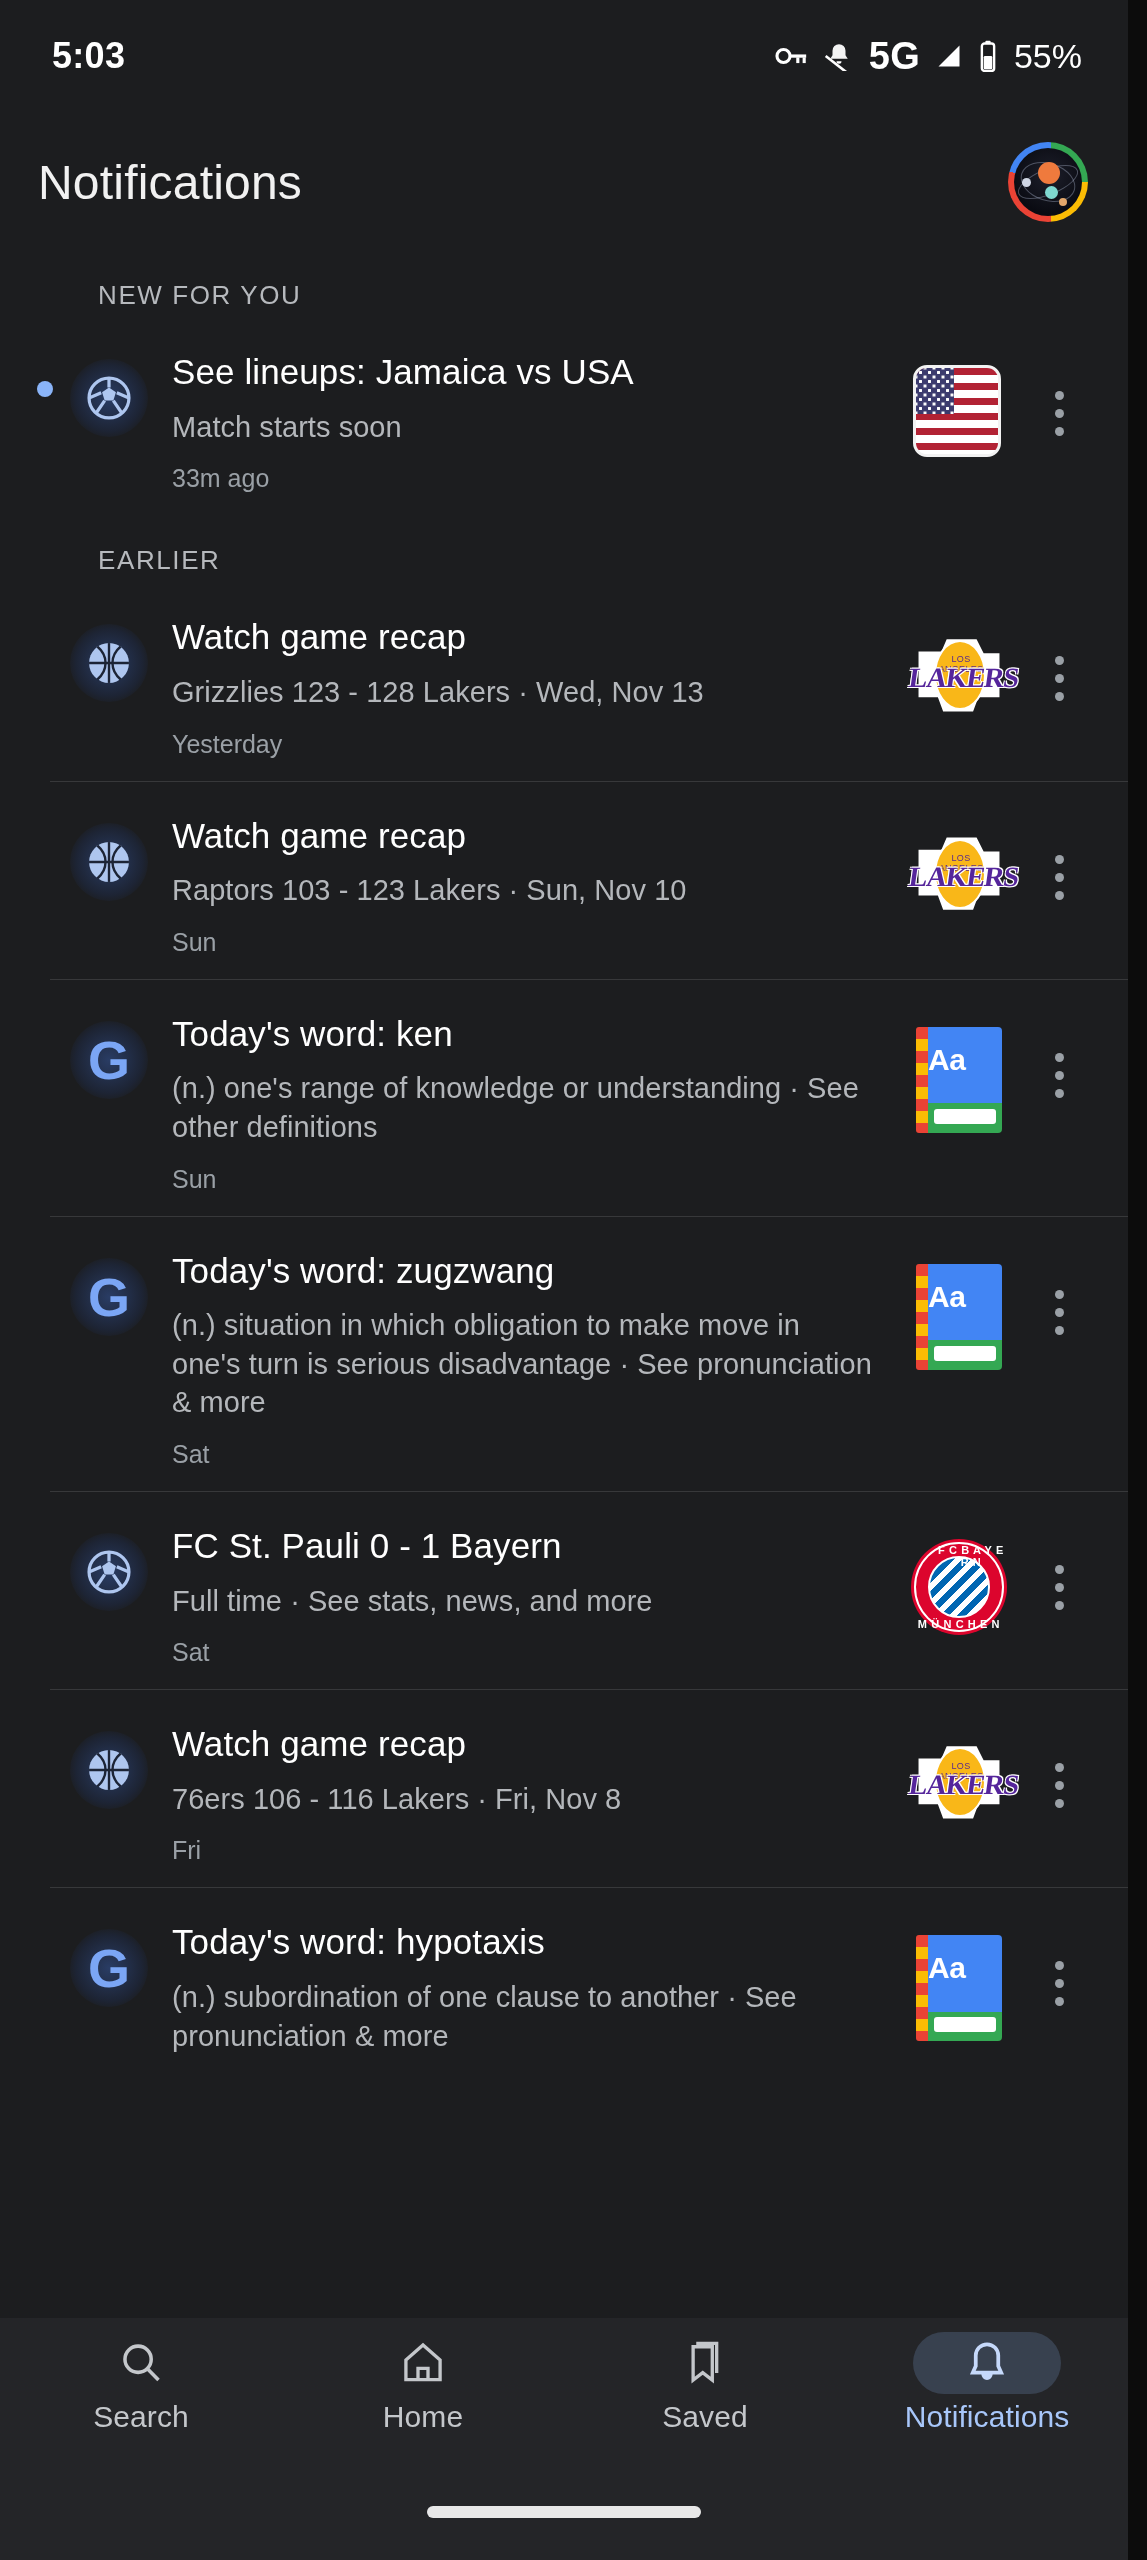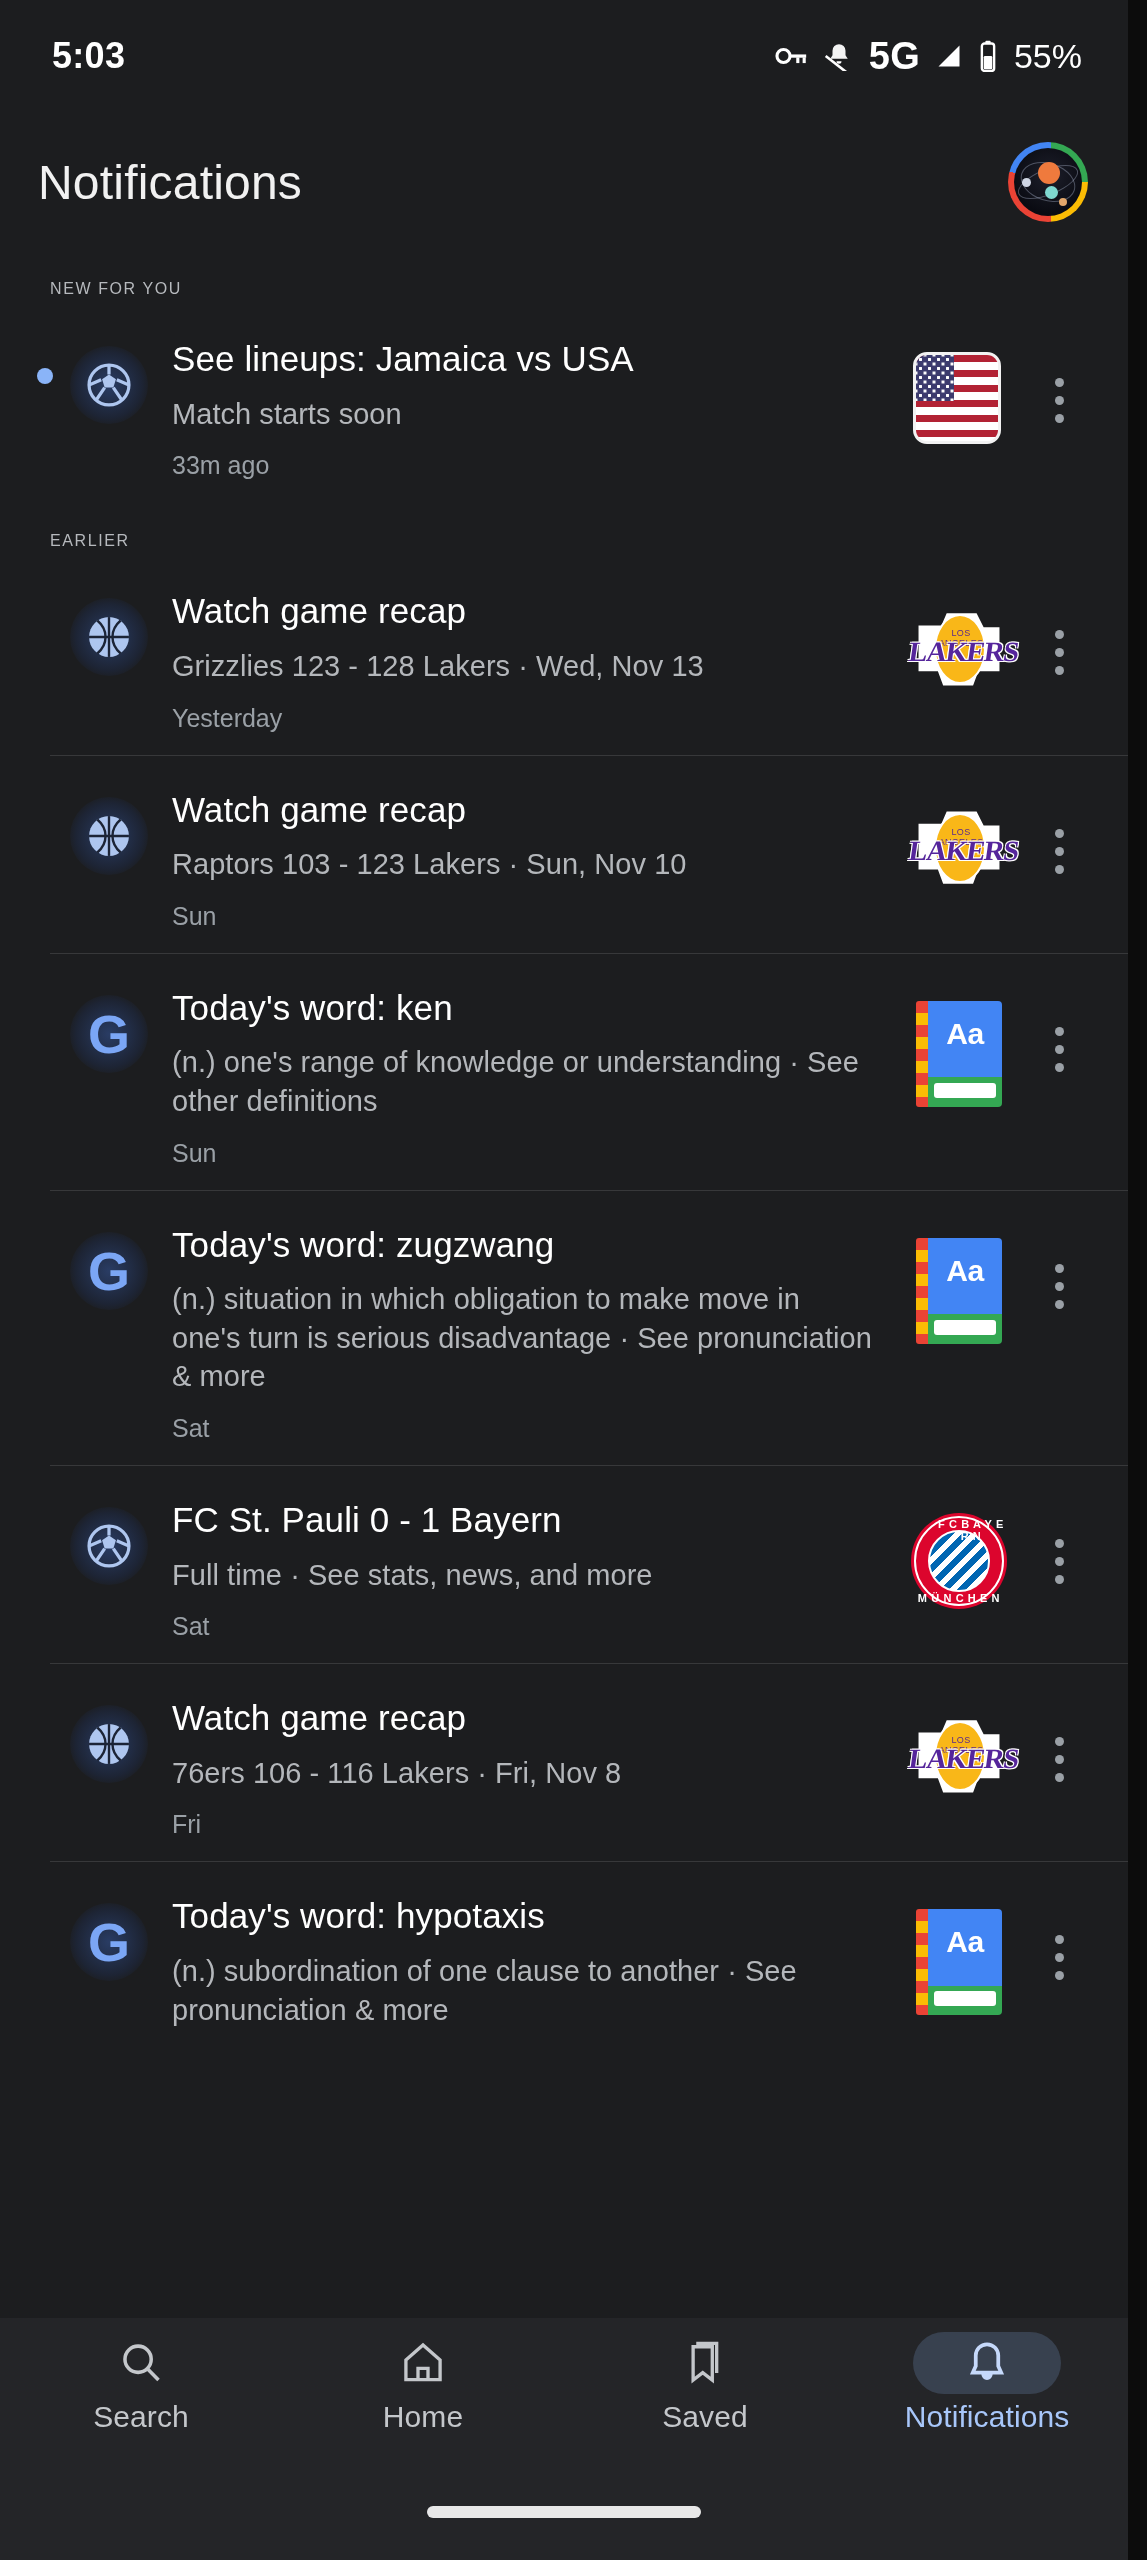--- a/index.html
+++ b/index.html
@@ -62,22 +62,22 @@
   .orbit {
     position: absolute; border: 1px solid rgba(190,200,225,.35);
     border-radius: 50%; width: 64px; height: 26px;
     left: 2px; top: 21px; transform: rotate(-22deg);
   }
   .orbit.o2 { width: 56px; height: 38px; left: 6px; top: 15px; transform: rotate(18deg); }
 
   
   .content { flex: 1 1 auto; overflow: hidden; background: #1c1d1f; }
   .section-label {
-    font-size: 16px; color: #b6b9bd; letter-spacing: 1.6px;
-    padding: 22px 0 6px 50px; font-weight: 400;
+    font-size: 26px; color: #b6b9bd; letter-spacing: 1.6px;
+    padding: 22px 0 6px 50px; font-weight: 400; margin-left: 48px;
   }
   #sec-new { padding-top: 28px; }
   #sec-earlier { padding-top: 30px; }
 
   .notif {
     display: flex; align-items: flex-start;
     padding: 22px 34px 22px 28px;
     position: relative;
   }
   .notif.with-divider::before {
@@ -165,21 +165,21 @@
   }
   .dict-bottom {
     position: absolute; left: 12px; bottom: 0; right: 0; height: 28%;
     background: #34a853; border-radius: 0 0 4px 0;
   }
   .dict-page {
     position: absolute; left: 18px; bottom: 9px; right: 6px; height: 15px;
     background: #ffffff; border-radius: 3px;
   }
   .dict-aa {
-    position: absolute; left: 12px; top: 16px; right: 0; text-align: center;
+    position: absolute; left: 12px; top: 16px; right: 0; 
     font-size: 30px; font-weight: 700; color: #ffffff; letter-spacing: -.5px;
   }
 
   .bayern { width: 96px; height: 96px; border-radius: 50%; position: relative; background: #dc052d; }
   .bay-ring2 { position: absolute; inset: 3px; border-radius: 50%; border: 2px solid #fff; }
   .bay-inner {
     position: absolute; inset: 17px; border-radius: 50%;
     background: repeating-linear-gradient(135deg, #0066b2 0 6px, #ffffff 6px 12px);
     border: 2px solid #ffffff;
   }

